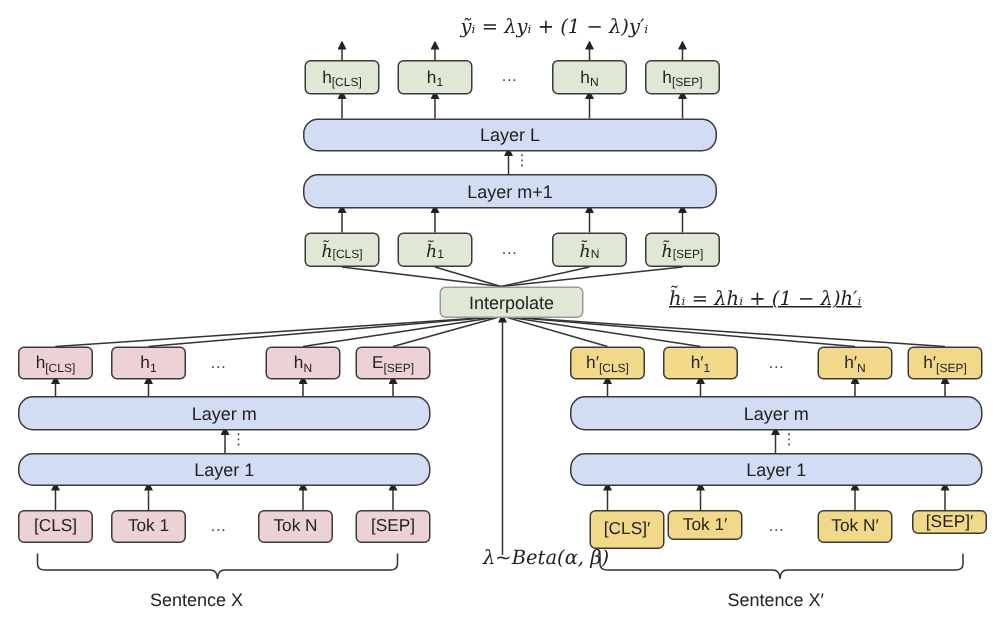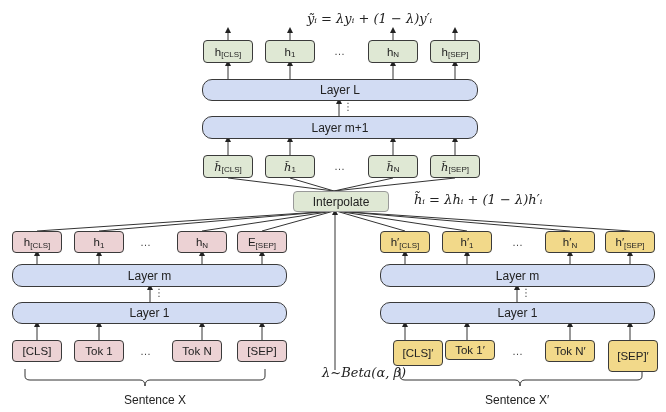--- a/index.html
+++ b/index.html
@@ -84,21 +84,21 @@
     <line x1="467" y1="340" x2="467" y2="324" marker-end="url(#ah)"></line>
     <line x1="570" y1="340" x2="570" y2="324" marker-end="url(#ah)"></line>
     <line x1="630" y1="340" x2="630" y2="324" marker-end="url(#ah)"></line>
 
     <path d="M25,369 L25,376 Q25,380 30,380 L140,380 Q145,380 145,386 Q145,380 150,380 L260,380 Q265,380 265,376 L265,369"></path>
     <path d="M400,369 L400,376 Q400,380 405,380 L515,380 Q520,380 520,386 Q520,380 525,380 L637,380 Q642,380 642,376 L642,369"></path>
   </g>
 </svg>
 
 <div class="math" style="left:275px;top:11px;">ỹᵢ = λyᵢ + (1 − λ)y′ᵢ</div>
-<div class="math" style="left:382px;top:192px;">h̃ᵢ = λhᵢ + (1 − λ)h′ᵢ</div>
+<div class="math" style="left:414px;top:192px;text-decoration:underline;">h̃ᵢ = λhᵢ + (1 − λ)h′ᵢ</div>
 <div class="math" style="left:290px;top:365px;">λ~Beta(α, β)</div>
 
 <div class="box green" style="left:203px;top:40px;width:50px;height:23px;">
     <span>h</span>
     <span class="sub">[CLS]</span>
   </div>
 <div class="box green" style="left:265px;top:40px;width:50px;height:23px;">
     <span>h</span>
     <span class="sub">1</span>
   </div>
@@ -156,21 +156,21 @@
 
 <div class="box layer" style="left:12px;top:264px;width:275px;height:23px;">Layer m</div>
 <div class="dots" style="left:154px;top:287px;font-size:10px;">⋮</div>
 <div class="box layer" style="left:12px;top:302px;width:275px;height:22px;">Layer 1</div>
 
 <div class="box pink" style="left:12px;top:340px;width:50px;height:22px;">[CLS]</div>
 <div class="box pink" style="left:74px;top:340px;width:50px;height:22px;">Tok 1</div>
 <div class="dots" style="left:140px;top:345px;">…</div>
 <div class="box pink" style="left:172px;top:340px;width:50px;height:22px;">Tok N</div>
 <div class="box pink" style="left:237px;top:340px;width:50px;height:22px;">[SEP]</div>
-<div class="caption" style="left:124px;top:393px;text-align:right;">Sentence X</div>
+<div class="caption" style="left:100px;top:393px;text-align:right;">Sentence X</div>
 
 <div class="box yellow" style="left:380px;top:231px;width:50px;height:22px;">
     <span>h′</span>
     <span class="sub">[CLS]</span>
   </div>
 <div class="box yellow" style="left:442px;top:231px;width:50px;height:22px;">
     <span>h′</span>
     <span class="sub">1</span>
   </div>
 <div class="dots" style="left:512px;top:236px;">…</div>
@@ -184,14 +184,14 @@
   </div>
 
 <div class="box layer" style="left:380px;top:264px;width:275px;height:23px;">Layer m</div>
 <div class="dots" style="left:521px;top:287px;font-size:10px;">⋮</div>
 <div class="box layer" style="left:380px;top:302px;width:275px;height:22px;">Layer 1</div>
 
 <div class="box yellow" style="left:393px;top:340px;width:50px;height:26px;">[CLS]′</div>
 <div class="box yellow" style="left:445px;top:340px;width:50px;height:20px;">Tok 1′</div>
 <div class="dots" style="left:512px;top:345px;">…</div>
 <div class="box yellow" style="left:545px;top:340px;width:50px;height:22px;">Tok N′</div>
-<div class="box yellow" style="left:608px;top:340px;width:50px;height:32px;">[SEP]′</div>
+<div class="box yellow" style="left:608px;top:340px;width:50px;height:16px;">[SEP]′</div>
 <div class="caption" style="left:485px;top:393px;">Sentence X′</div>
 
 </body></html>

